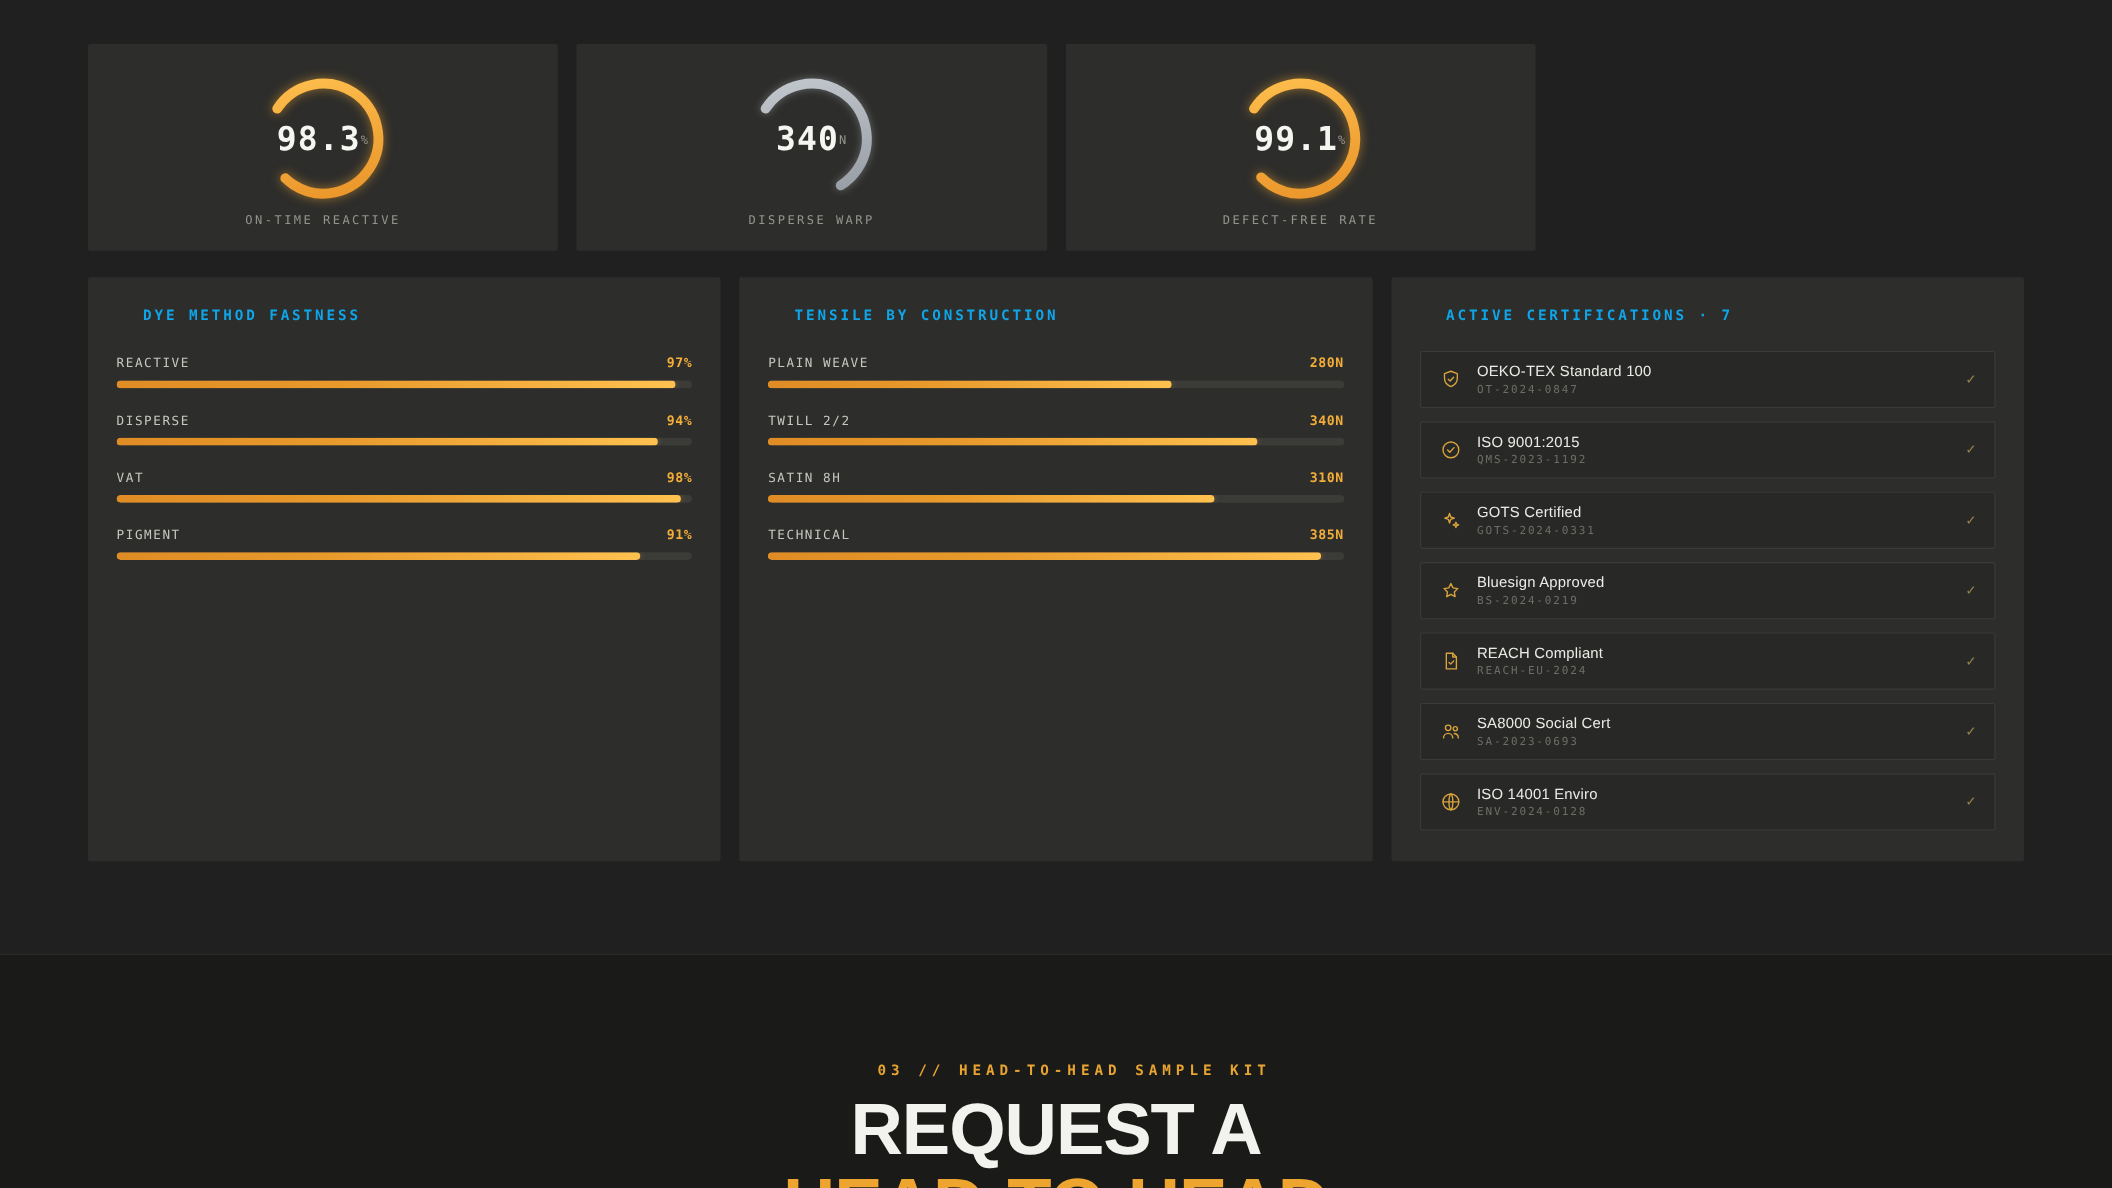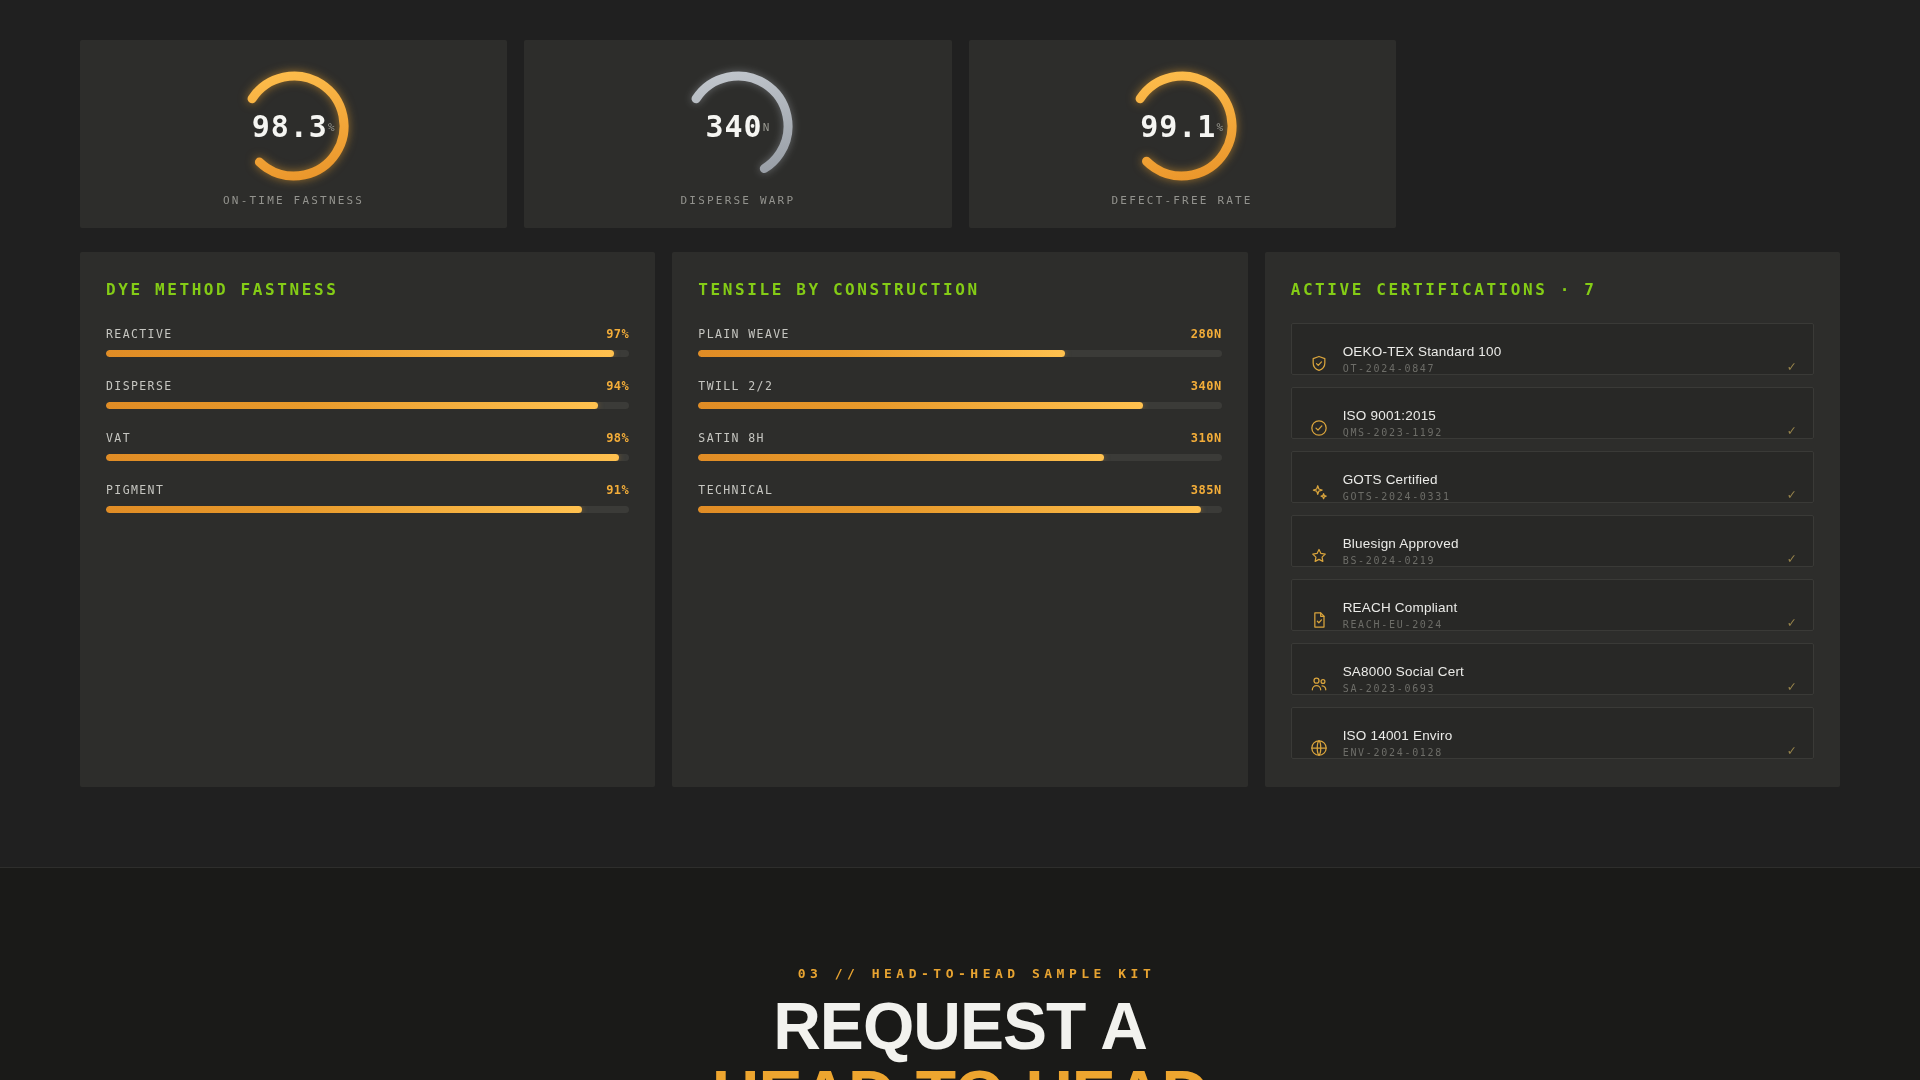--- a/index.html
+++ b/index.html
@@ -45,22 +45,23 @@
   
   .panel-row {
     position:absolute; left:80px; top:252px; width:1760px; height:519px;
     display:grid; grid-template-columns:repeat(3,1fr); gap:17px;
   }
   .panel {
     background:#2d2d2b; border-radius:2px; padding:28px 26px;
   }
   .panel-title {
     font-family:"DejaVu Sans Mono","Liberation Mono",monospace;
-    font-size:16px; letter-spacing:2.6px; color:#84cc16; font-weight:bold;
+    font-size:13px; letter-spacing:2.6px; color:#0ea5e9; font-weight:bold;
     margin-bottom:28px;
+    margin-left:24px;
   }
   .bar-item { margin-bottom:22px; }
   .bar-head { display:flex; justify-content:space-between; align-items:baseline; }
   .bar-label {
     font-family:"DejaVu Sans Mono","Liberation Mono",monospace;
     font-size:11.5px; letter-spacing:1.4px; color:#c6c6c1;
   }
   .bar-value {
     font-family:"DejaVu Sans Mono","Liberation Mono",monospace;
     font-size:12px; font-weight:bold; color:#f3ad39; letter-spacing:.5px;
@@ -71,21 +72,21 @@
   }
   .bar-fill {
     height:100%; border-radius:4px;
     background:linear-gradient(90deg,#e08c25,#e89a2b 40%,#ffc14f);
     box-shadow:0 0 6px rgba(240,165,45,.35);
   }
 
   
   .cert-list { display:flex; flex-direction:column; gap:12px; margin-top:-4px; }
   .cert-row {
-    height:52px; display:flex; align-items:flex-end; padding:0 17px;
+    height:52px; display:flex; align-items:center; padding:0 17px;
     background:#282826; border:1px solid #3a3a37; border-radius:2px;
   }
   .cert-icon { width:20px; height:20px; flex:0 0 auto; color:#d9a43c; }
   .cert-icon svg { width:20px; height:20px; display:block; }
   .cert-text { margin-left:14px; display:flex; flex-direction:column; }
   .cert-name { font-size:13.5px; color:#ebebe8; letter-spacing:.2px; }
   .cert-code {
     margin-top:4px;
     font-family:"DejaVu Sans Mono","Liberation Mono",monospace;
     font-size:10px; letter-spacing:1.7px; color:#6d6d68;
@@ -136,21 +137,21 @@
   <div class="gauge-card">
     <div class="gauge-wrap">
       <svg viewBox="0 0 120 120" class="arc-amber">
         <circle class="arc" cx="60" cy="60" r="50" fill="none" stroke-width="9" stroke-linecap="round" pathLength="100" transform="rotate(213,60,60)" stroke-dasharray="78.012 21.988" stroke="url(#arcAmber)"></circle>
       </svg>
       <div class="gauge-center">
         <div class="gauge-value">98.3</div>
         <div class="gauge-unit">%</div>
       </div>
     </div>
-    <div class="gauge-label">ON-TIME FASTNESS</div>
+    <div class="gauge-label">ON-TIME REACTIVE</div>
   </div>
 
 
   <div class="gauge-card">
     <div class="gauge-wrap">
       <svg viewBox="0 0 120 120" class="arc-gray">
         <circle class="arc" cx="60" cy="60" r="50" fill="none" stroke-width="9" stroke-linecap="round" pathLength="100" transform="rotate(213,60,60)" stroke-dasharray="57.024 42.976" stroke="url(#arcGray)"></circle>
       </svg>
       <div class="gauge-center">
         <div class="gauge-value">340</div>

